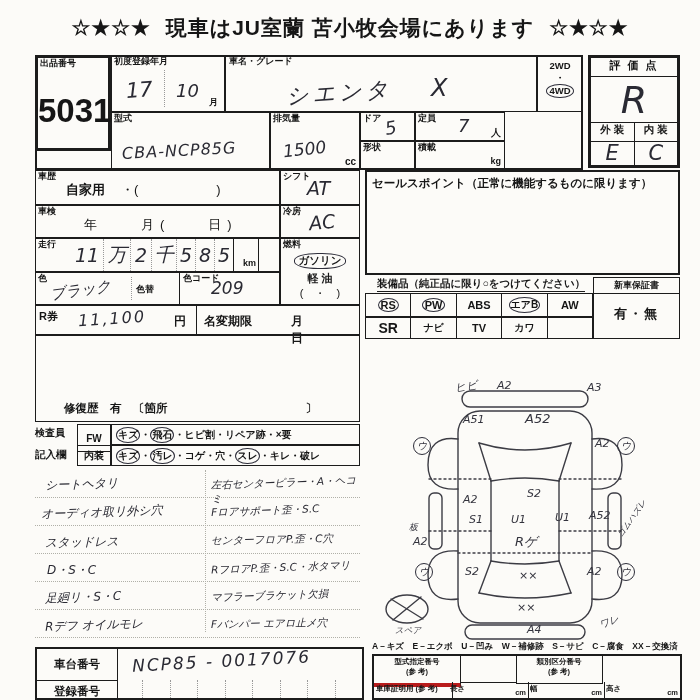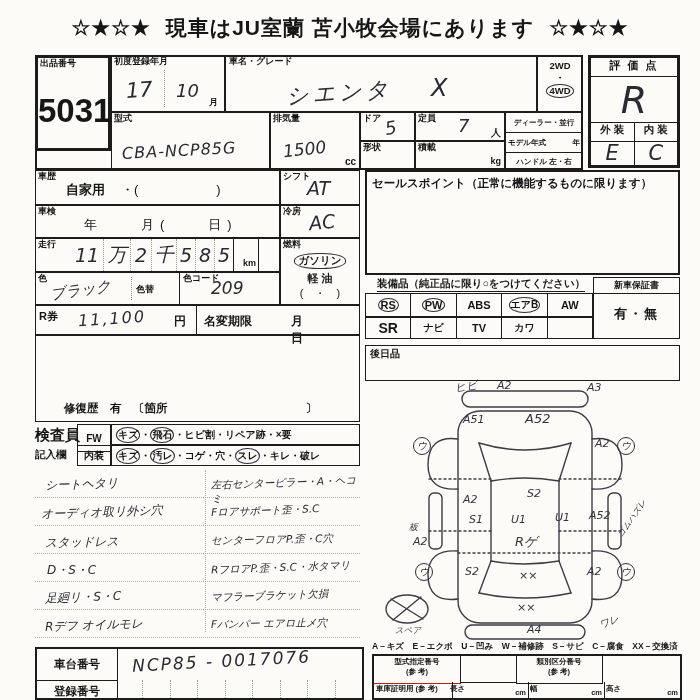--- a/index.html
+++ b/index.html
@@ -94,28 +94,20 @@
     <span class="lbl" style="position:absolute;right:3px;bottom:2px;font-size:10px;">人</span>
   </div>
   <div class="box" style="left:360px;top:141px;width:55px;height:29px;">
     <div class="lbl" style="position:absolute;left:2px;top:1px;">形状</div>
   </div>
   <div class="box" style="left:415px;top:141px;width:90px;height:29px;">
     <div class="lbl" style="position:absolute;left:2px;top:1px;">積載</div>
     <span class="lbl" style="position:absolute;right:3px;bottom:2px;font-size:9px;">kg</span>
   </div>
 
-  <div class="box" style="left:505px;top:112px;width:78px;height:58px;">
-    <div class="lbl7" style="height:19px;border-bottom:1px solid #1c1c1c;display:flex;align-items:center;justify-content:center;">ディーラー・並行</div>
-    <div style="height:19px;border-bottom:1px solid #1c1c1c;display:flex;align-items:center;padding:0 2px;justify-content:space-between;">
-      <span class="lbl7">モデル年式</span>
-      <span class="lbl7">年</span>
-    </div>
-    <div class="lbl7" style="height:18px;display:flex;align-items:center;justify-content:center;">ハンドル 左・右</div>
-  </div>
 
   <div class="box" style="left:35px;top:170px;width:245px;height:35px;">
     <div class="lbl" style="position:absolute;left:2px;top:1px;">車歴</div>
     <span style="position:absolute;left:30px;top:10px;font-size:13px;font-weight:bold;">自家用</span>
     <span style="position:absolute;left:85px;top:10px;font-size:13px;">・(　　　　　　)</span>
   </div>
   <div class="box" style="left:280px;top:170px;width:80px;height:35px;">
     <div class="lbl" style="position:absolute;left:2px;top:1px;">シフト</div>
     <span class="hw" style="position:absolute;left:26px;top:6px;font-size:19px;">AT</span>
   </div>
@@ -172,21 +164,21 @@
     <div style="position:absolute;left:160px;top:0;bottom:0;border-left:1.5px solid #1c1c1c;"></div>
     <span style="position:absolute;left:168px;top:7px;font-size:12px;font-weight:bold;">名変期限</span>
     <span style="position:absolute;left:255px;top:7px;font-size:12px;font-weight:bold;letter-spacing:14px;">月　　日</span>
   </div>
 
   <div class="box" style="left:35px;top:335px;width:325px;height:87px;">
     <div style="position:absolute;left:28px;bottom:5px;font-size:11.5px;font-weight:bold;">修復歴　有　〔箇所　　　　　　　　　　　　〕</div>
   </div>
 
   <div class="abs" style="left:35px;top:424px;width:325px;height:44px;">
-    <div style="position:absolute;left:0;top:2px;font-size:15px;font-weight:bold;">検査員</div>
+    <div style="position:absolute;left:0;top:2px;font-size:10px;font-weight:bold;">検査員</div>
     <div style="position:absolute;left:0;top:24px;font-size:10.5px;font-weight:bold;">記入欄</div>
     <div class="box" style="left:42px;top:0;width:34px;height:28px;font-size:10px;font-weight:bold;">
         <div class="center" style="height:100%;">FW</div>
       </div>
     <div class="box" style="left:42px;top:21px;width:34px;height:21px;font-size:10px;font-weight:bold;">
         <div class="center" style="height:100%;">内装</div>
       </div>
     <div class="box insp-items" style="left:76px;top:0;width:249px;height:21px;display:flex;align-items:center;padding-left:4px;font-size:10px;font-weight:bold;">
       <span class="itm"><span class="after"><span class="circ" style="padding:0 1px;">キズ</span></span></span>
       <span class="itm"><span class="after"><span class="circ" style="padding:0 1px;">飛石</span></span></span>
@@ -266,23 +258,20 @@
       <div class="center" style="flex:1;">
           <span></span>
         </div>
     </div>
     <div class="box" style="left:228px;top:0;width:87px;height:62px;">
       <div style="text-align:center;font-size:9px;font-weight:bold;border-bottom:1px solid #1c1c1c;padding:1px 0;">新車保証書</div>
       <div class="center" style="height:40px;font-size:13px;font-weight:bold;letter-spacing:2px;">有・無</div>
     </div>
   </div>
 
-  <div class="box" style="left:365px;top:345px;width:315px;height:36px;">
-    <div class="lbl" style="position:absolute;left:4px;top:2px;font-size:10px;">後日品</div>
-  </div>
 
   <div class="abs" style="left:365px;top:383px;width:315px;height:257px;">
     <svg width="315" height="257" viewBox="0 0 315 257">
       <g fill="none" stroke="#3c3c44" stroke-width="1.4" stroke-linecap="round">
         <rect x="97" y="8" width="126" height="16" rx="8"></rect>
         <rect x="93" y="28" width="134" height="212" rx="22"></rect>
         <path d="M93,56 q-30,-4 -30,26 q0,26 30,24"></path>
         <path d="M227,56 q30,-4 30,26 q0,26 -30,24"></path>
         <path d="M93,168 q-30,-2 -30,24 q0,28 30,24"></path>
         <path d="M227,168 q30,-2 30,24 q0,28 -30,24"></path>
@@ -354,21 +343,21 @@
       <span style="width:28px;border-left:1px dotted #999;"></span>
         <span style="width:28px;border-left:1px dotted #999;"></span>
       <span style="width:28px;border-left:1px dotted #999;"></span>
         <span style="width:28px;border-left:1px dotted #999;"></span>
       <span style="width:28px;border-left:1px dotted #999;"></span>
         <span style="width:28px;border-left:1px dotted #999;"></span>
     </div>
   </div>
 
   <div class="box med" style="left:372px;top:654px;width:310px;height:46px;">
-    <div style="position:absolute;left:0;top:0;width:86px;height:26px;border-right:1px solid #1c1c1c;border-bottom:1px solid #b91c1c;text-align:center;font-size:7.5px;font-weight:bold;line-height:1.3;padding-top:1px;">
+    <div style="position:absolute;left:0;top:0;width:86px;height:26px;border-right:1px solid #1c1c1c;border-bottom:4px solid #b91c1c;text-align:center;font-size:7.5px;font-weight:bold;line-height:1.3;padding-top:1px;">
       <div>型式指定番号</div>
       <div>(参 考)</div>
     </div>
     <div style="position:absolute;left:86px;top:0;width:56px;height:26px;border-right:1px solid #1c1c1c;border-bottom:1px solid #1c1c1c;"></div>
     <div style="position:absolute;left:142px;top:0;width:86px;height:26px;border-right:1px solid #1c1c1c;border-bottom:1px solid #1c1c1c;text-align:center;font-size:7.5px;font-weight:bold;line-height:1.3;padding-top:1px;">
       <div>類別区分番号</div>
       <div>(参 考)</div>
     </div>
     <div style="position:absolute;left:0;top:26px;width:74px;bottom:0;border-right:1px solid #1c1c1c;font-size:7.5px;font-weight:bold;padding:2px 2px 0;line-height:1.3;">
       <span>車庫証明用</span>

